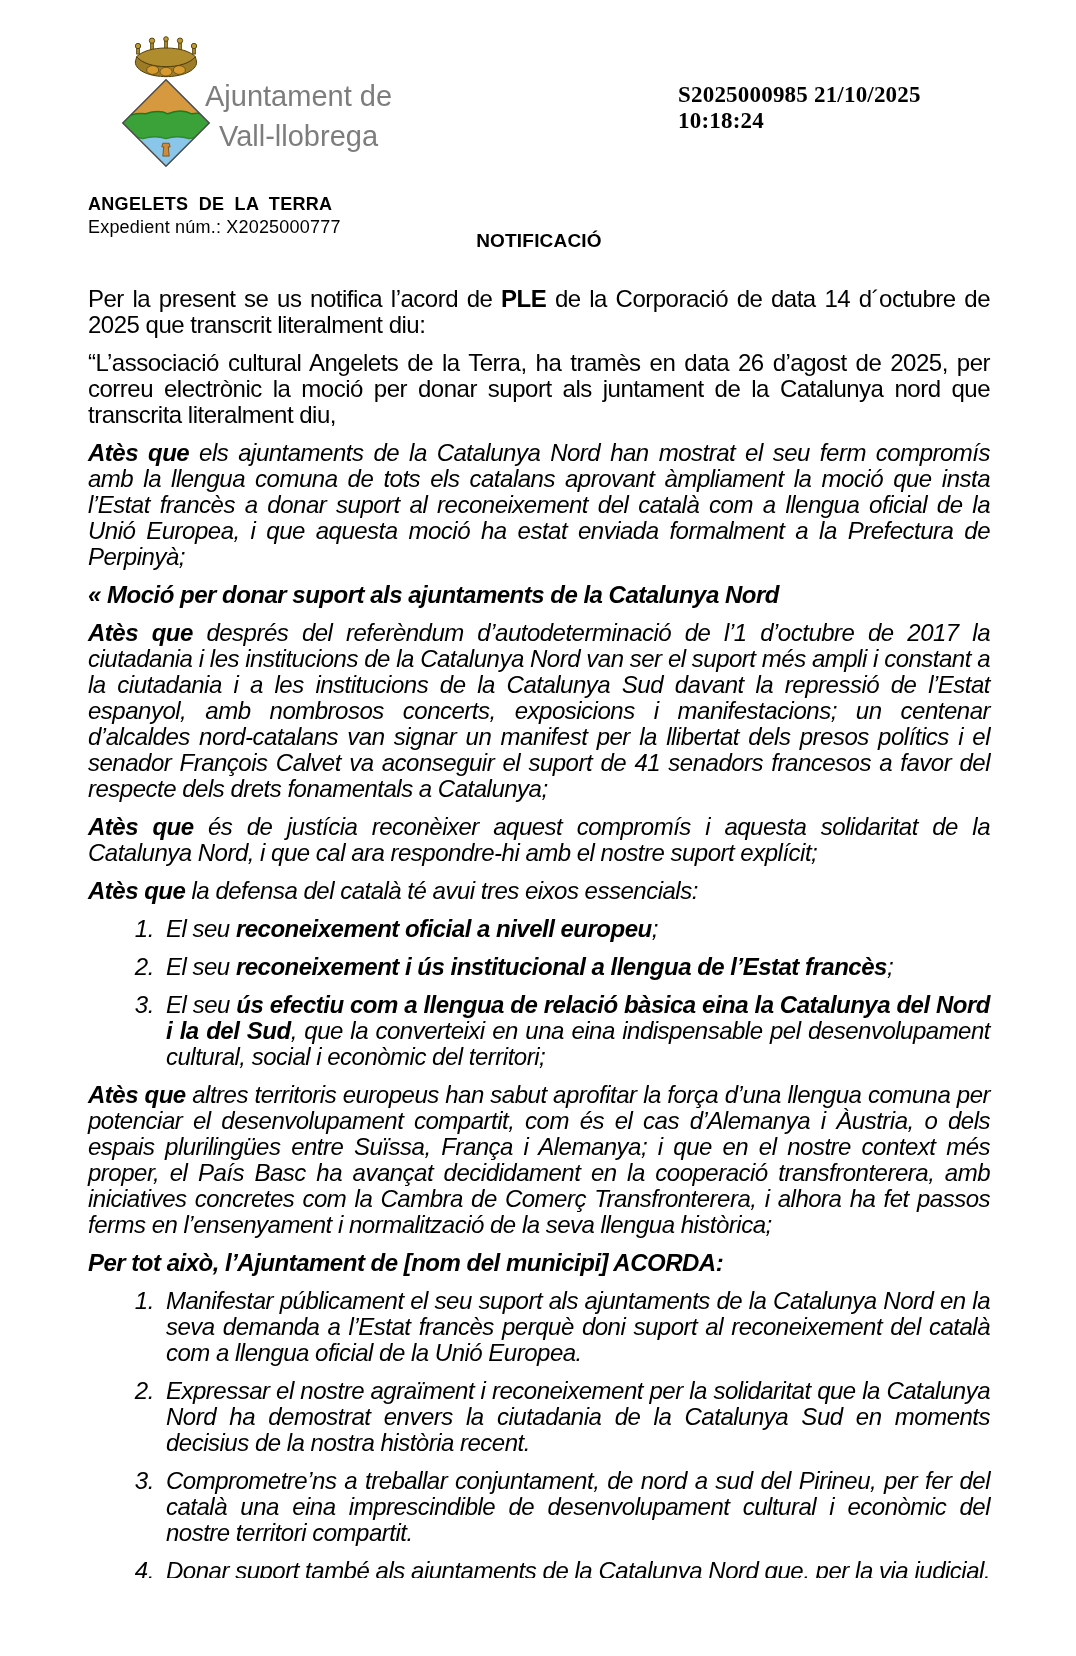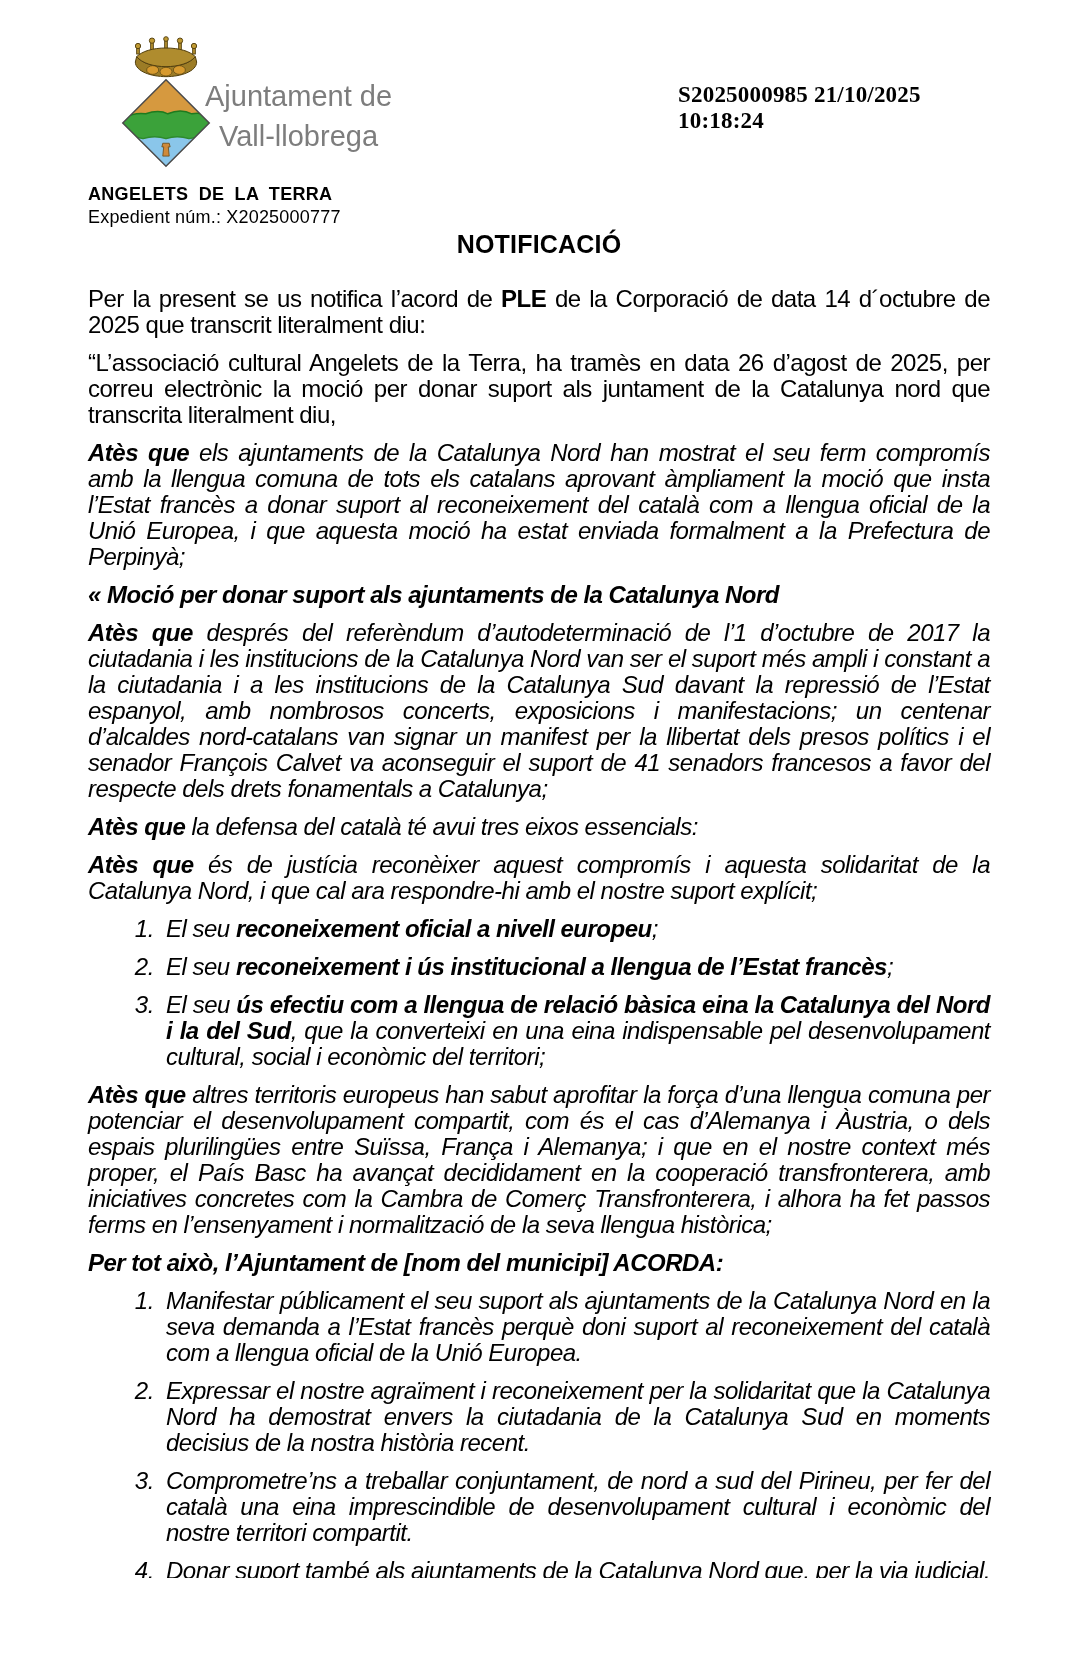--- a/index.html
+++ b/index.html
@@ -14,27 +14,27 @@
   .orgname{
     position:absolute;left:205px;top:76px;color:#7d7d7d;
     font-size:29px;line-height:1.38;text-align:center;white-space:nowrap;
   }
   .registry{
     position:absolute;left:678px;top:82px;width:280px;
     font-family:"Liberation Serif",serif;font-weight:bold;
     font-size:23px;line-height:1.12;letter-spacing:0.2px;
   }
   
-  .meta{position:absolute;left:88px;top:183px;font-size:18px;line-height:1.28;}
+  .meta{position:absolute;left:88px;top:193px;font-size:18px;line-height:1.28;}
   .recipient{font-weight:bold;word-spacing:5px;letter-spacing:0.3px;}
   .expedient{letter-spacing:0.2px;}
   
   .title{
     position:absolute;left:88px;top:230px;width:902px;text-align:center;
-    font-weight:bold;font-size:25px;letter-spacing:0.2px;
+    font-weight:bold;font-size:19px;letter-spacing:0.2px;
   }
   
   .flow{
     position:absolute;left:88px;top:286px;width:902px;
     font-size:24px;line-height:26px;letter-spacing:-0.5px;
     text-align:justify;
   }
   .flow p{margin:0 0 12px 0;}
   .flow ol{margin:0 0 12px 0;padding-left:72px;}
   .flow li{padding-left:6px;margin:12px 0 2px 0;}
@@ -100,22 +100,22 @@
   </div>
 
   <div class="title">NOTIFICACIÓ</div>
 
   <div class="flow" id="flow">
       <p><span>Per la present se us notifica l’acord de </span><span class="b">PLE</span><span> de la Corporació de data  14 d´octubre de 2025 que transcrit literalment diu:</span></p>
       <p><span>“L’associació cultural Angelets de la Terra, ha tramès en data 26 d’agost de 2025, per correu electrònic la moció per donar suport als juntament de la Catalunya nord que transcrita literalment diu,</span></p>
       <p class="it"><span class="b">Atès que </span><span>els ajuntaments de la Catalunya Nord han mostrat el seu ferm compromís amb la llengua comuna de tots els catalans aprovant àmpliament la moció que insta l’Estat francès a donar suport al reconeixement del català com a llengua oficial de la Unió Europea, i que aquesta moció ha estat enviada formalment a la Prefectura de Perpinyà;</span></p>
       <p class="it"><span class="b">« Moció per donar suport als ajuntaments de la Catalunya Nord</span></p>
       <p class="it"><span class="b">Atès que </span><span>després del referèndum d’autodeterminació de l’1 d’octubre de 2017 la ciutadania i les institucions de la Catalunya Nord van ser el suport més ampli i constant a la ciutadania i a les institucions de la Catalunya Sud davant la repressió de l’Estat espanyol, amb nombrosos concerts, exposicions i manifestacions; un centenar d’alcaldes nord-catalans van signar un manifest per la llibertat dels presos polítics i el senador François Calvet va aconseguir el suport de 41 senadors francesos a favor del respecte dels drets fonamentals a Catalunya;</span></p>
+      <p class="it"><span class="b">Atès que </span><span>és de justícia reconèixer aquest compromís i aquesta solidaritat de la Catalunya Nord, i que cal ara respondre-hi amb el nostre suport explícit;</span></p>
       <p class="it"><span class="b">Atès que </span><span>la defensa del català té avui tres eixos essencials:</span></p>
-      <p class="it"><span class="b">Atès que </span><span>és de justícia reconèixer aquest compromís i aquesta solidaritat de la Catalunya Nord, i que cal ara respondre-hi amb el nostre suport explícit;</span></p>
       <ol class="it">
         <li><span>El seu </span><span class="b">reconeixement oficial a nivell europeu</span><span>;</span></li>
         <li><span>El seu </span><span class="b">reconeixement i ús institucional a llengua de l’Estat francès</span><span>;</span></li>
         <li><span>El seu </span><span class="b">ús efectiu com a llengua de relació bàsica eina la Catalunya del Nord i la del Sud</span><span>, que la converteixi en una eina indispensable pel desenvolupament cultural, social i econòmic del territori;</span></li>
       </ol>
       <p class="it"><span class="b">Atès que </span><span>altres territoris europeus han sabut aprofitar la força d’una llengua comuna per potenciar el desenvolupament compartit, com és el cas d’Alemanya i Àustria, o dels espais plurilingües entre Suïssa, França i Alemanya; i que en el nostre context més proper, el País Basc ha avançat decididament en la cooperació transfronterera, amb iniciatives concretes com la Cambra de Comerç Transfronterera, i alhora ha fet passos ferms en l’ensenyament i normalització de la seva llengua històrica;</span></p>
       <p class="it"><span class="b">Per tot això, l’Ajuntament de [nom del municipi] ACORDA:</span></p>
       <ol class="it">
         <li><span>Manifestar públicament el seu suport als ajuntaments de la Catalunya Nord en la seva demanda a l’Estat francès perquè doni suport al reconeixement del català com a llengua oficial de la Unió Europea.</span></li>
         <li><span>Expressar el nostre agraïment i reconeixement per la solidaritat que la Catalunya Nord ha demostrat envers la ciutadania de la Catalunya Sud en moments decisius de la nostra història recent.</span></li>

